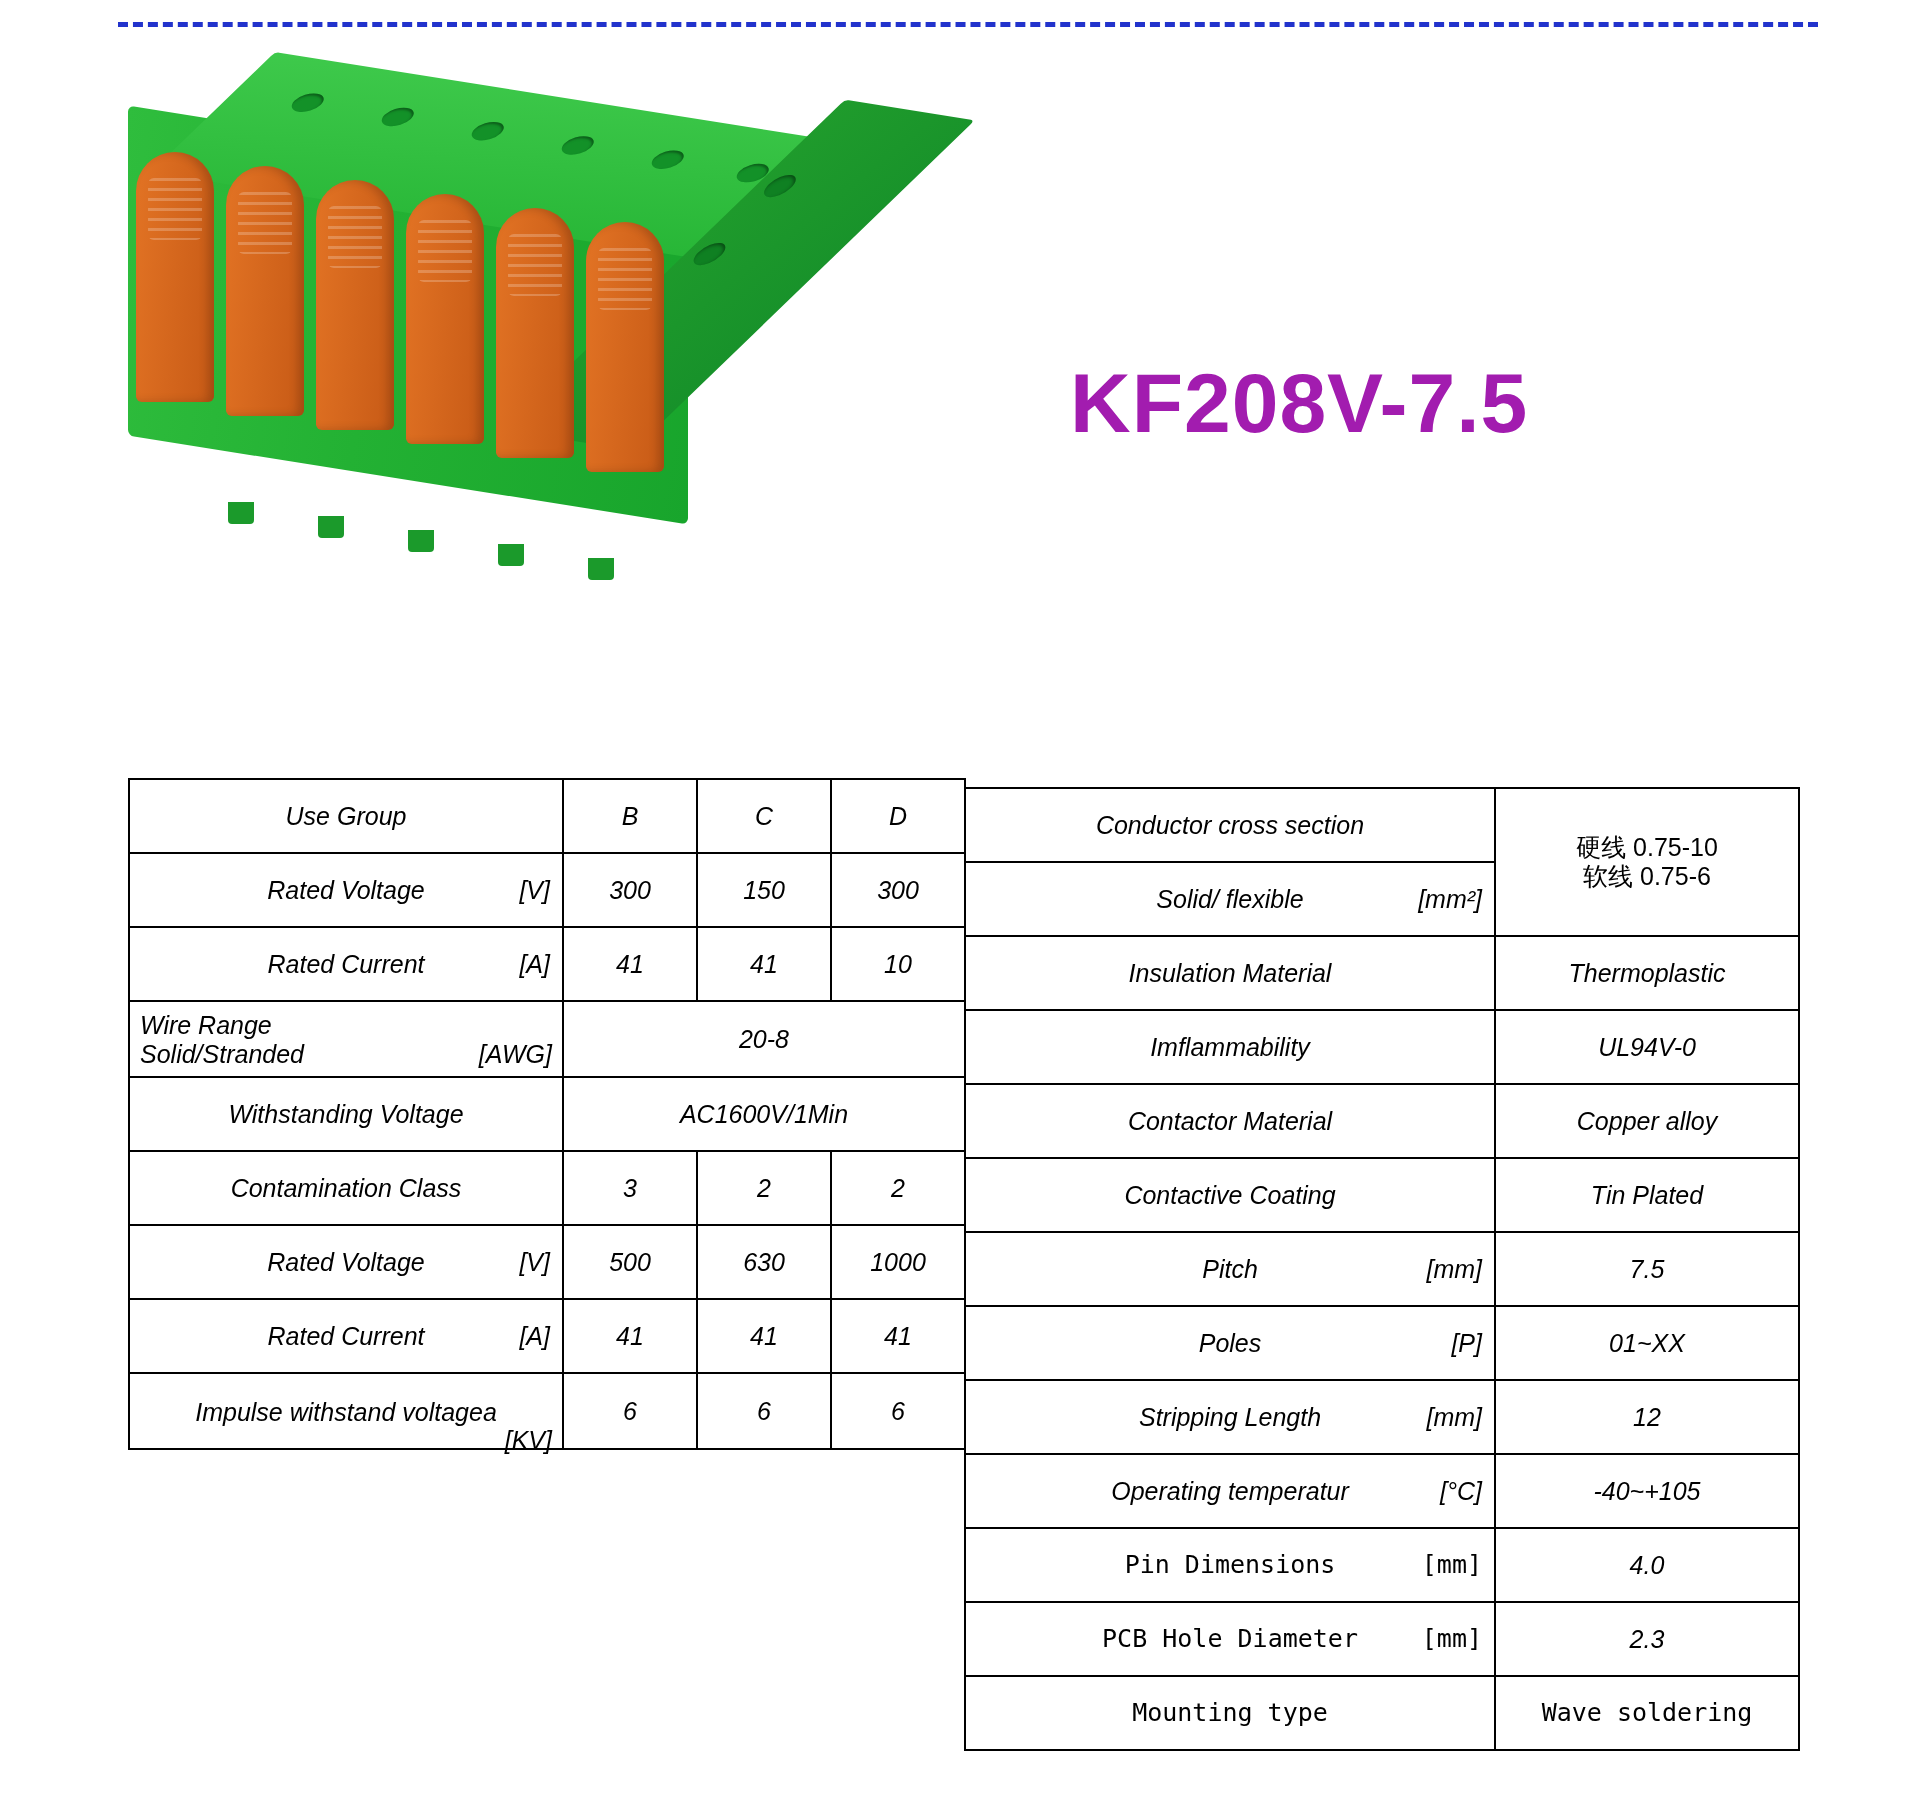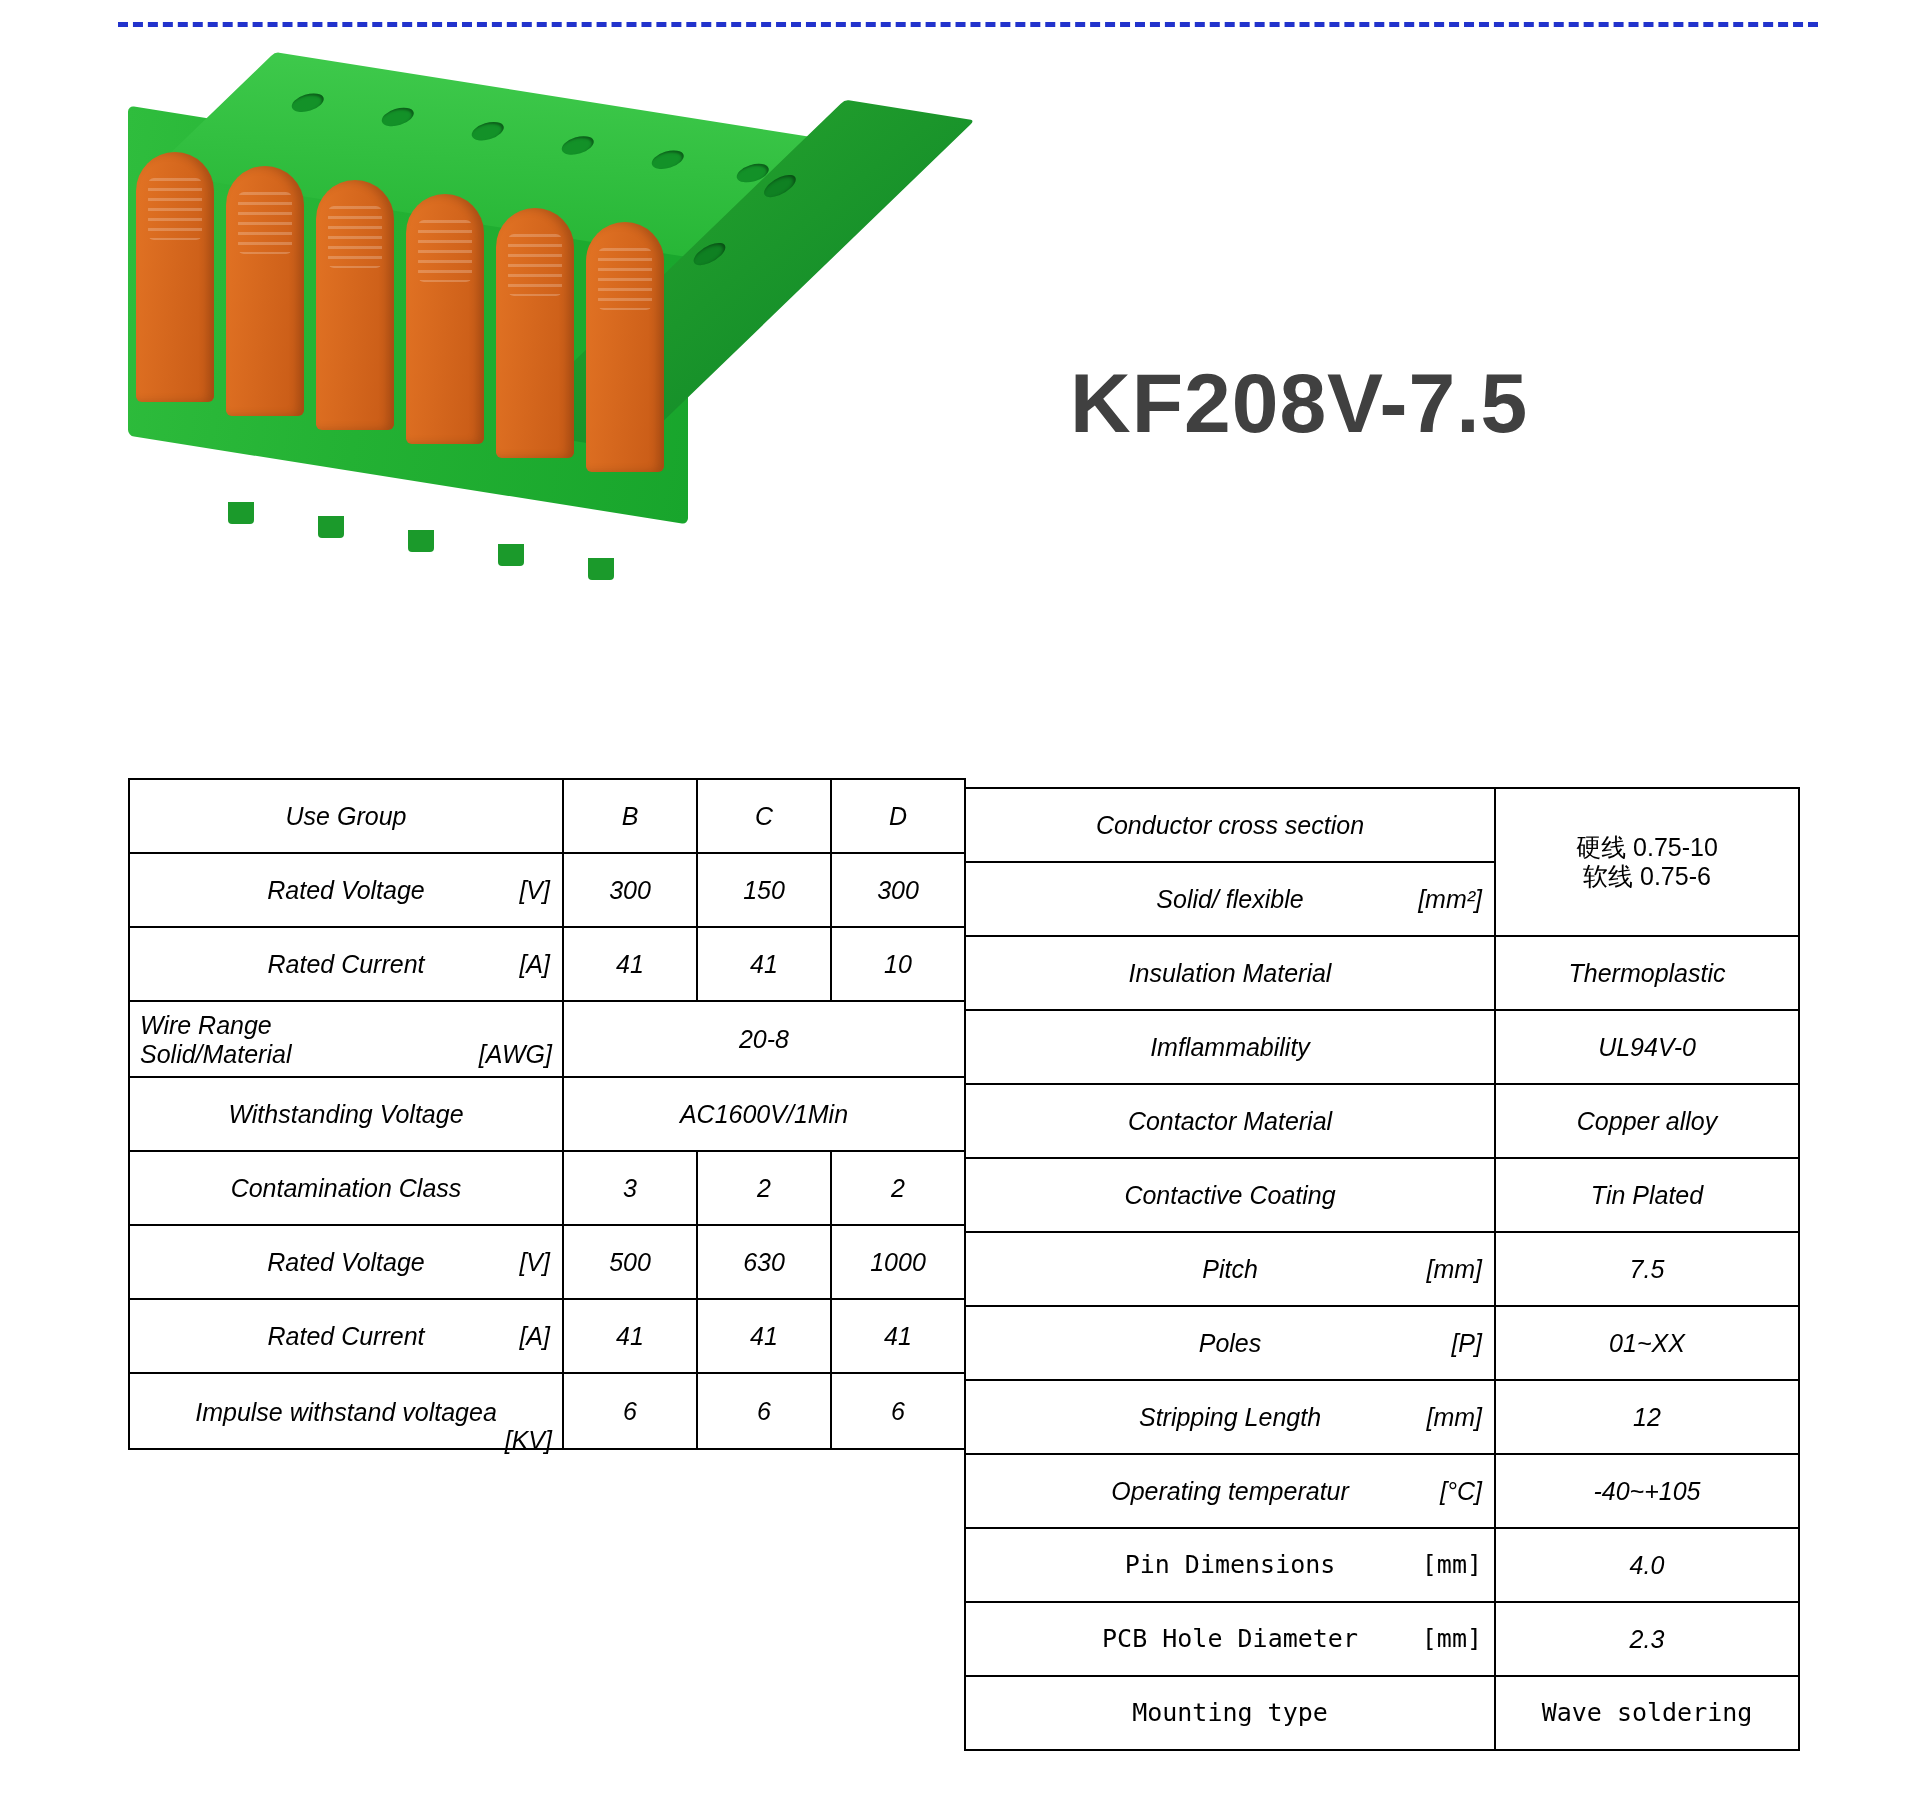--- a/index.html
+++ b/index.html
@@ -112,21 +112,21 @@
   }
 
   
   .product-title {
     position: absolute;
     left: 1070px;
     top: 355px;
     font-size: 84px;
     font-weight: bold;
     letter-spacing: 1px;
-    color: #404040;
+    color: #a21caf;
     white-space: nowrap;
   }
 
   
   .spec-wrap {
     position: absolute;
     left: 128px;
     top: 778px;
     width: 1670px;
   }
@@ -258,21 +258,21 @@
           <span class="unit">[A]</span>
         </td>
         <td>41</td>
         <td>41</td>
         <td>10</td>
       </tr>
       <tr>
         <td class="lbl two-line tall">
           <span class="l1">Wire Range</span>
           <span class="l2">
-            <span>Solid/Material</span>
+            <span>Solid/Stranded</span>
             <span class="unit2">[AWG]</span>
           </span>
         </td>
         <td class="tall" colspan="3">20-8</td>
       </tr>
       <tr>
         <td class="lbl" style="text-align:center">Withstanding Voltage</td>
         <td colspan="3">AC1600V/1Min</td>
       </tr>
       <tr>

